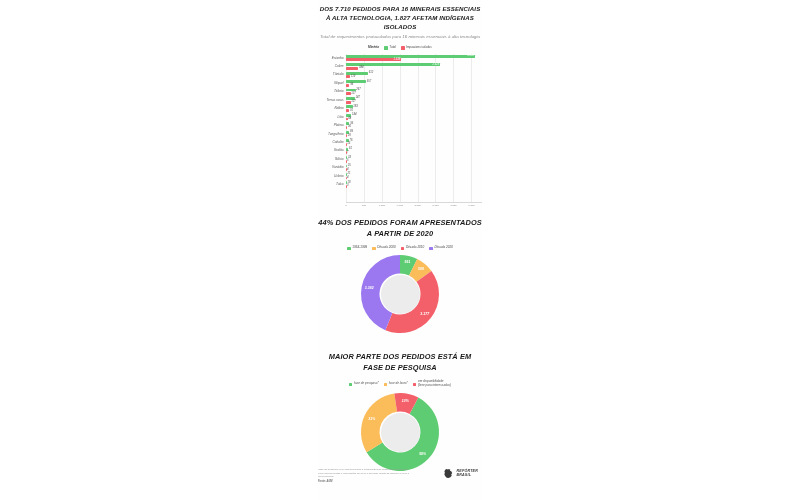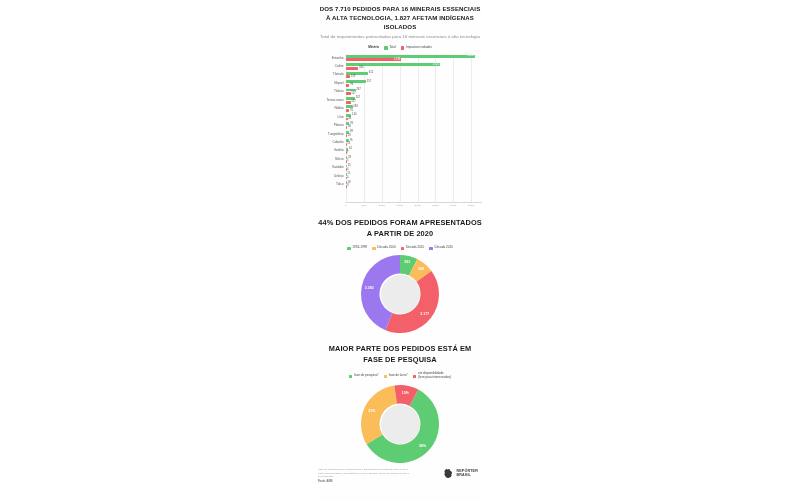--- a/index.html
+++ b/index.html
@@ -2,21 +2,21 @@
 <html><head>
 <meta charset="utf-8">
 <style>
   * { box-sizing: border-box; margin: 0; padding: 0; }
   html, body { width: 800px; height: 500px; }
   body {
     background: #ffffff;
     font-family: "Liberation Sans", sans-serif;
     overflow: hidden;
   }
-  .page { width: 800px; height: 500px; background:#fff; position: relative; }
+  .page { width: 800px; height: 500px; background:#fff; position: relative; font-style: italic; }
   .sheet {
     position: absolute; left: 318px; top: 0; width: 164px; height: 500px;
     background: #fefefe;
   }
   
   .h1 {
     font-size: 6.1px; font-weight: bold; color: #1a1a1a;
     text-align: center; line-height: 1.45; letter-spacing: .1px;
     text-transform: uppercase;
   }
@@ -292,21 +292,21 @@
           </svg>
           <div class="dlab" style="left: 46.4232px; top: 7.10237px;">561</div>
           <div class="dlab" style="left: 60.0217px; top: 13.8873px;">588</div>
           <div class="dlab" style="left: 63.6742px; top: 58.1767px;">3.177</div>
           <div class="dlab" style="left: 8.32648px; top: 33.0253px;">3.382</div>
           <div style="position: absolute; left: 19.5px; top: 19.5px; width: 39px; height: 39px; border-radius: 50%; background: rgb(236, 236, 236);"></div>
         </div>
     </div>
   </div>
 
-  <div class="sec" style="top:344px;">
+  <div class="sec" style="top:352px;">
     <div class="h1" style="font-size:7.4px;">MAIOR PARTE DOS PEDIDOS ESTÁ EM FASE DE PESQUISA</div>
     <div class="legend" style="margin-top:7px;" id="lg3">
         <div class="lg">
           <span class="sw" style="background: rgb(94, 204, 114);"></span>
           <span class="lgt">fase de pesquisa*</span>
         </div>
         <div class="lg">
           <span class="sw" style="background: rgb(251, 188, 90);"></span>
           <span class="lgt">fase de lavra*</span>
         </div>

